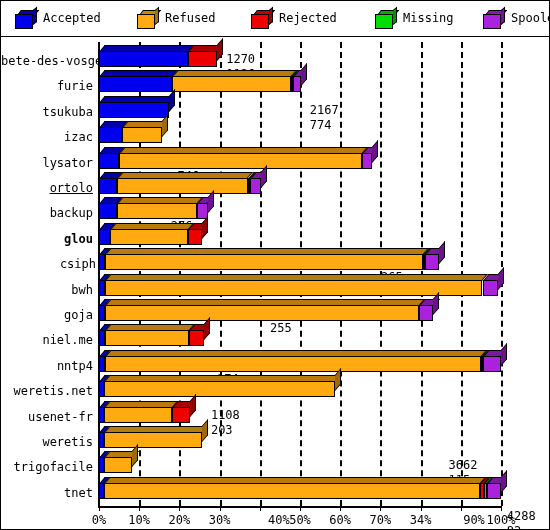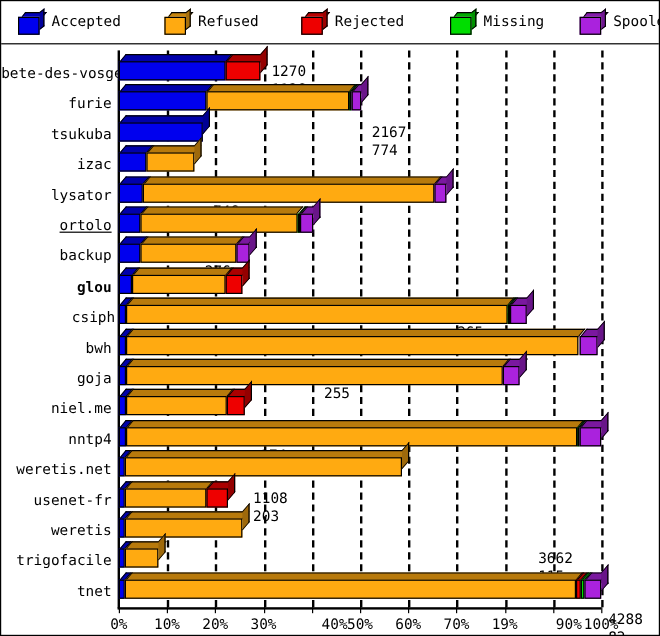--- a/index.html
+++ b/index.html
@@ -112,21 +112,21 @@
         <div class="xlab" style="left: 218.6px;">30%</div>
         <div class="tick" style="left: 258.8px;"></div>
         <div class="xlab" style="left: 258.8px; margin-left: 19px;">40%</div>
         <div class="tick" style="left: 299px;"></div>
         <div class="xlab" style="left: 299px;">50%</div>
         <div class="tick" style="left: 339.2px;"></div>
         <div class="xlab" style="left: 339.2px;">60%</div>
         <div class="tick" style="left: 379.4px;"></div>
         <div class="xlab" style="left: 379.4px;">70%</div>
         <div class="tick" style="left: 419.6px;"></div>
-        <div class="xlab" style="left: 419.6px;">19%</div>
+        <div class="xlab" style="left: 419.6px;">34%</div>
         <div class="tick" style="left: 459.8px;"></div>
         <div class="xlab" style="left: 473px;">90%</div>
         <div class="tick" style="left: 500px;"></div>
         <div class="xlab" style="left: 500px;">100%</div>
       </div>
     <div id="ylabels">
         <div class="ylab" style="left: 0px; width: 92px; top: 19px;">bete-des-vosges</div>
         <div class="ylab" style="left: 0px; width: 92px; top: 44.4px;">furie</div>
         <div class="ylab" style="left: 0px; width: 92px; top: 69.8px;">tsukuba</div>
         <div class="ylab" style="left: 0px; width: 92px; top: 95.2px;">izac</div>

